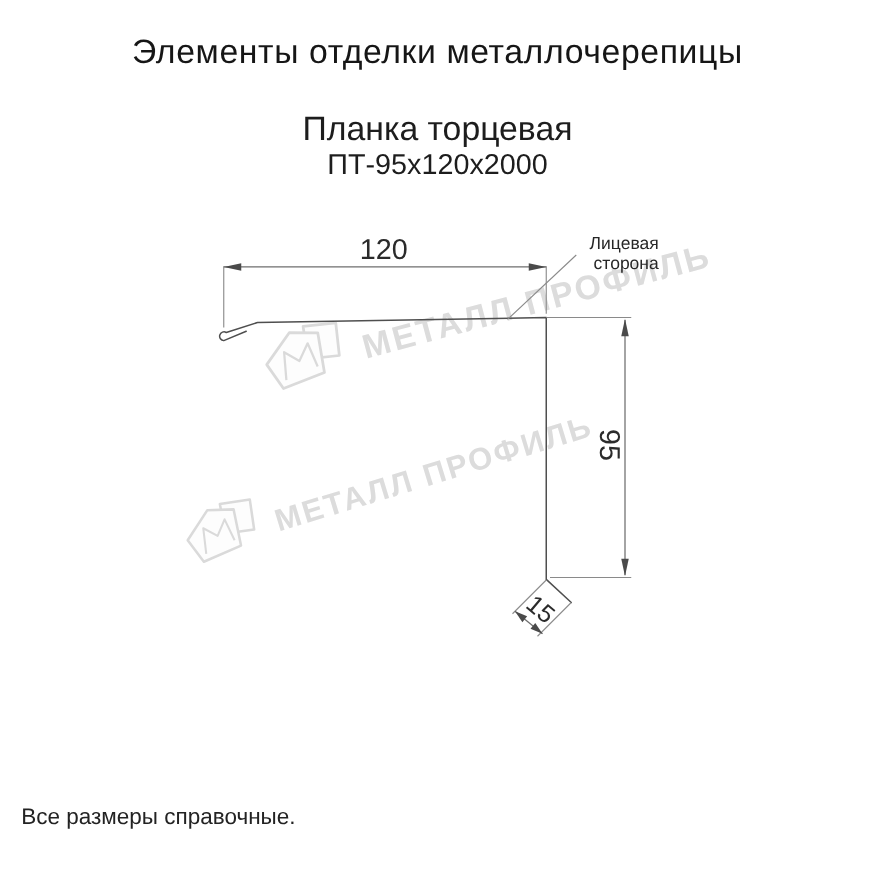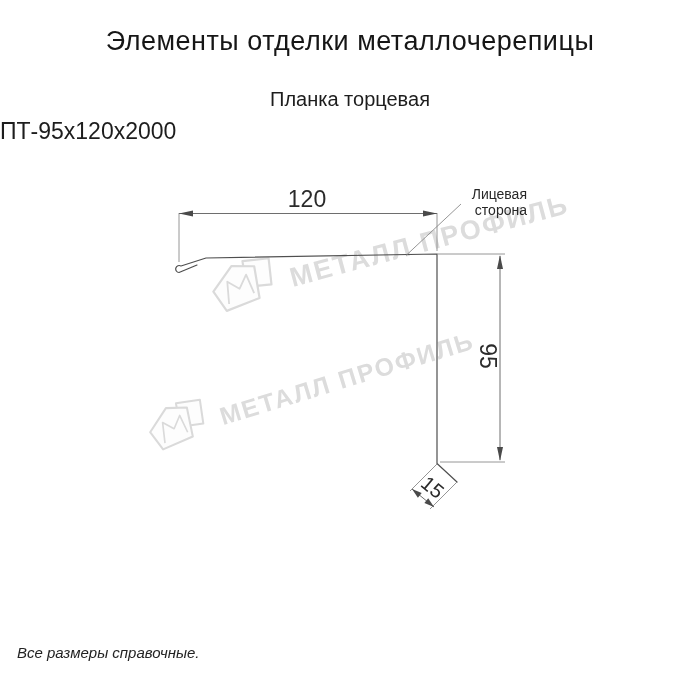--- a/index.html
+++ b/index.html
@@ -11,40 +11,40 @@
     font-family: "Liberation Sans", sans-serif;
   }
   .page-title {
     position: absolute; top: 26px; left: 0; width: 700px;
     text-align: center;
     font-size: 27px; color: #161616; letter-spacing: 0.5px;
   }
   .product-name {
     position: absolute; top: 88px; left: 0; width: 700px;
     text-align: center;
-    font-size: 20px; color: #1d1d1d;
+    font-size: 27px; color: #1d1d1d;
   }
   .product-code {
     position: absolute; top: 118px; left: 0; width: 700px;
-    text-align: left;
+    text-align: center;
     font-size: 23px; color: #1d1d1d;
   }
   .diagram-svg { position: absolute; left: 0; top: 0; }
   .profile { fill: none; stroke: #4f4f4f; stroke-width: 1.2; stroke-linejoin: round; stroke-linecap: round; }
   .dimline { stroke: #6e6e6e; stroke-width: 1; fill: none; }
   .extline { stroke: #8a8a8a; stroke-width: 0.9; fill: none; }
   .arrow   { fill: #4a4a4a; stroke: none; }
   .dimtext { font-family: "Liberation Sans", sans-serif; font-size: 23px; fill: #2b2b2b; }
   .liptext { font-family: "Liberation Sans", sans-serif; font-size: 20px; fill: #2b2b2b; }
   .facetext { font-family: "Liberation Sans", sans-serif; font-size: 14px; fill: #272727; }
   .wm-text { font-family: "Liberation Sans", sans-serif; font-size: 27px; font-weight: bold; letter-spacing: 2px; fill: #dcdcdc; }
   .wm-shape { fill: #fdfdfd; stroke: #dadada; stroke-width: 2.2; stroke-linejoin: round; }
   .footer {
     position: absolute; left: 17px; top: 644px;
-    font-size: 15px; line-height: 18px; color: #232323; font-style: italic;
+    font-size: 18px; line-height: 18px; color: #232323;
   }
 </style>
 </head>
 <body>
 
 <div class="page-title">Элементы отделки металлочерепицы</div>
 <div class="product-name">Планка торцевая</div>
 <div class="product-code">ПТ-95х120х2000</div>
 
 <svg class="diagram-svg" width="700" height="700" viewBox="0 0 700 700" xmlns="http://www.w3.org/2000/svg">

